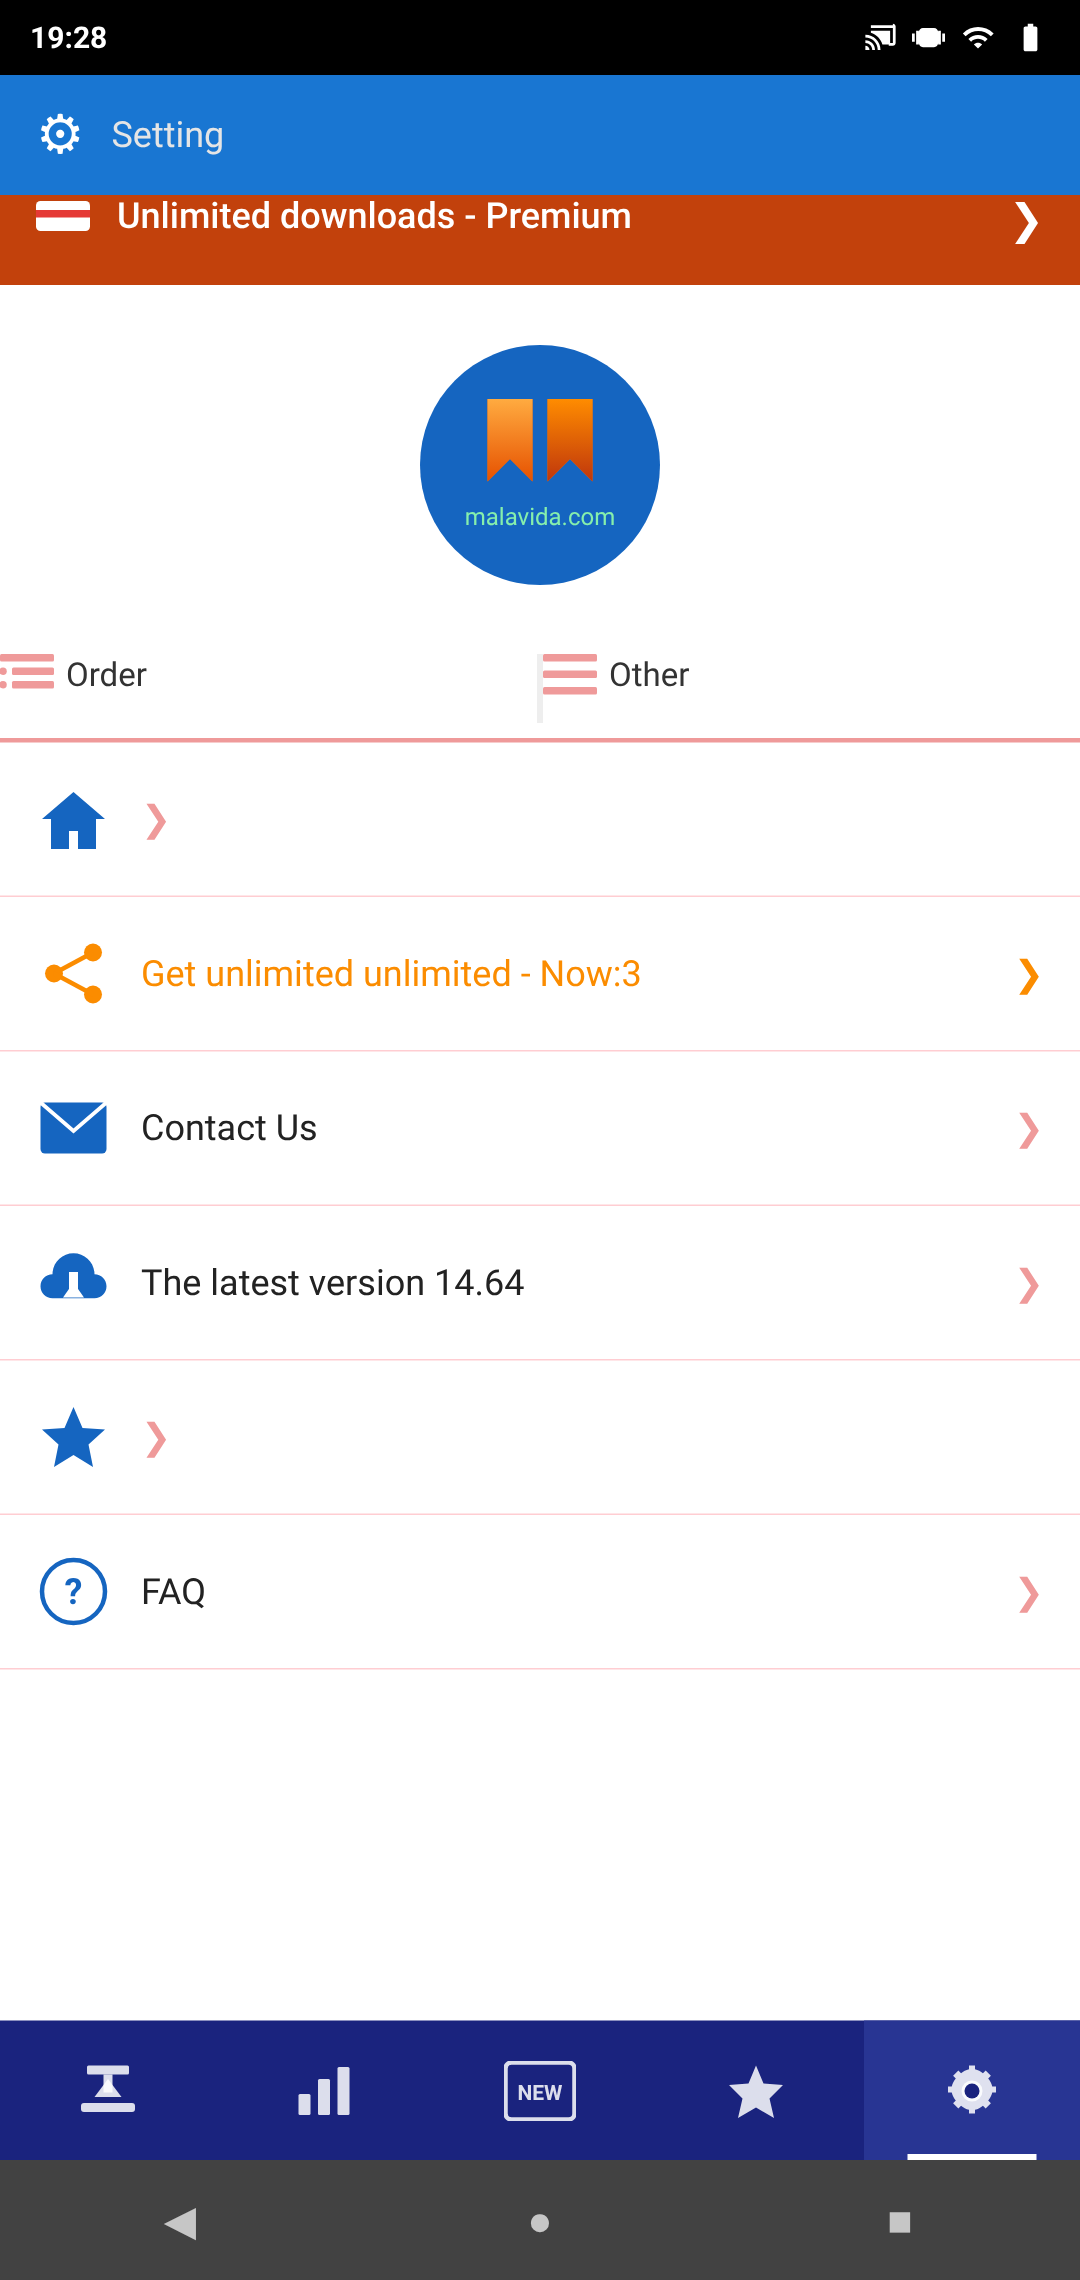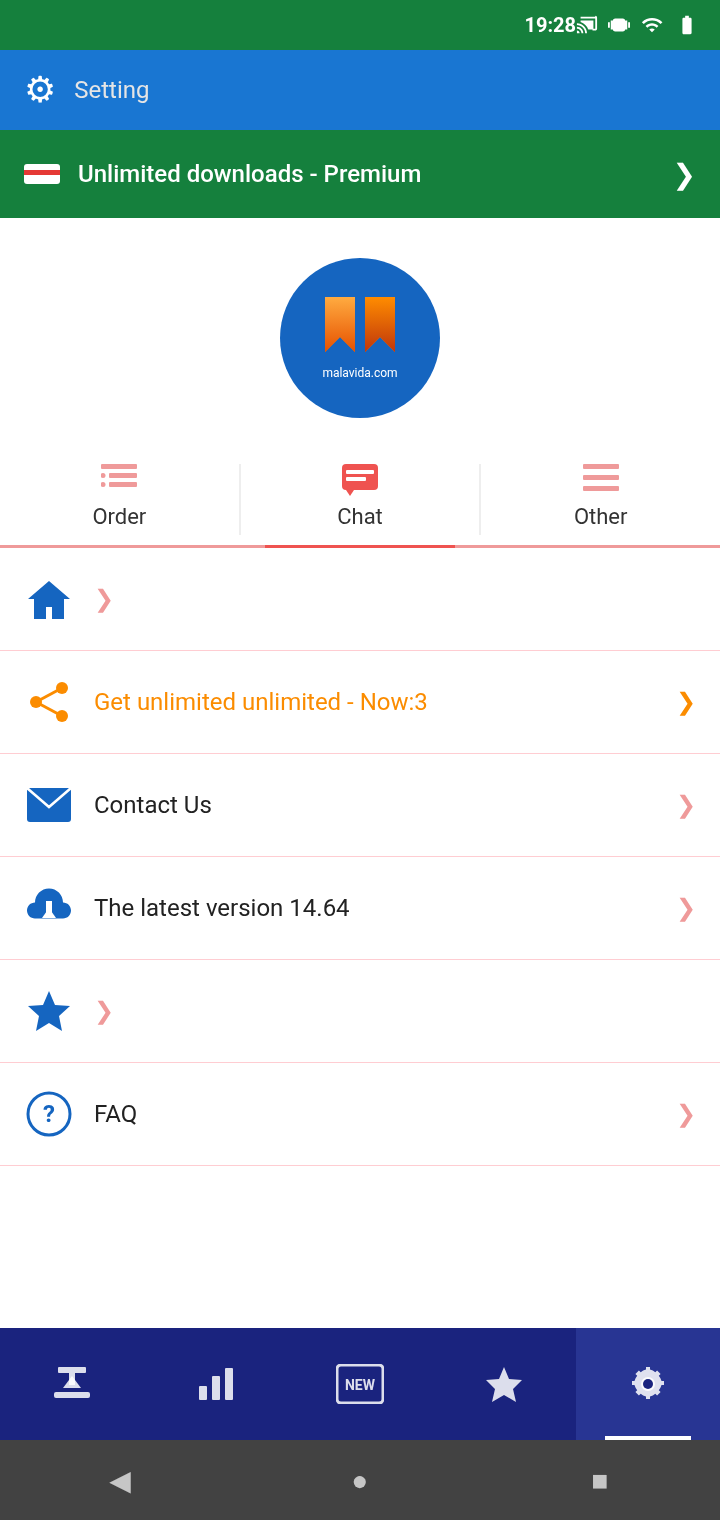--- a/index.html
+++ b/index.html
@@ -8,25 +8,25 @@
       width: 720px;
       min-height: 1520px;
       font-family: 'Roboto', Arial, sans-serif;
       background: #fff;
       display: flex;
       flex-direction: column;
     }
 
     
     .status-bar {
-      background: #15803d;
+      background: #000000;
       height: 50px;
       display: flex;
       align-items: center;
-      justify-content: flex-end;
+      justify-content: space-between;
       padding: 0 20px;
       color: white;
       font-size: 20px;
       font-weight: bold;
     }
     .status-right {
       display: flex;
       align-items: center;
       gap: 10px;
     }
@@ -48,24 +48,24 @@
       font-size: 36px;
     }
     .header-title {
       color: #e5e5e5;
       font-size: 24px;
       font-weight: 400;
     }
 
     
     .premium-banner {
-      background: #15803d;
-      height: 88px;
-      display: flex;
-      align-items: center;
+      background: #c2410c;
+      height: 60px;
+      display: flex;
+      align-items: flex-start;
       padding: 0 24px;
       justify-content: space-between;
       cursor: pointer;
     }
     .premium-left {
       display: flex;
       align-items: center;
       gap: 18px;
     }
     .premium-icon {
@@ -99,43 +99,41 @@
       align-items: center;
       justify-content: center;
       position: relative;
       overflow: hidden;
     }
     .logo-m {
       width: 80px;
       height: 65px;
     }
     .logo-domain {
-      color: #ffffff;
-      font-size: 12px;
+      color: #86efac;
+      font-size: 16px;
       margin-top: 4px;
     }
 
     
     .tabs-section {
       display: flex;
       align-items: stretch;
       padding: 16px 0 0 0;
       border-bottom: 3px solid #EF9A9A;
       position: relative;
     }
     .tab-item {
       flex: 1;
       display: flex;
-      flex-direction: column;
       align-items: center;
       gap: 8px;
-      padding: 10px 0 16px 0;
+      padding: 10px 0 28px 0;
       cursor: pointer;
       position: relative;
-      justify-content: space-between;
     }
     .tab-divider {
       width: 2px;
       background: #eee;
       margin: 10px 0;
     }
     .tab-icon {
       font-size: 28px;
       color: #EF9A9A;
     }
@@ -187,21 +185,21 @@
       color: #FB8C00;
     }
     .menu-item-chevron {
       color: #EF9A9A;
       font-size: 24px;
     }
 
     
     .bottom-nav {
       background: #1A237E;
-      height: 112px;
+      height: 93px;
       display: flex;
       align-items: center;
       justify-content: flex-start;
       margin-top: auto;
     }
     .nav-item {
       flex: 1;
       display: flex;
       flex-direction: column;
       align-items: center;
@@ -333,31 +331,20 @@
         <rect x="8" y="9" width="28" height="5" rx="1"></rect>
         <rect x="8" y="18" width="28" height="5" rx="1"></rect>
         <circle cx="2" cy="11.5" r="2.5"></circle>
         <circle cx="2" cy="20.5" r="2.5"></circle>
       </svg>
     </span>
     <span class="tab-label">Order</span>
   </div>
   <div class="tab-divider"></div>
 
-  <div class="tab-item active">
-    <span class="tab-icon active">
-      <svg width="36" height="32" viewBox="0 0 36 32" fill="#EF5350">
-        <rect x="0" y="0" width="36" height="26" rx="4"></rect>
-        <rect x="4" y="6" width="28" height="4" rx="1" fill="white"></rect>
-        <rect x="4" y="13" width="20" height="4" rx="1" fill="white"></rect>
-        <polygon points="4,26 12,26 8,32" fill="#EF5350"></polygon>
-      </svg>
-    </span>
-    <span class="tab-label">Chat</span>
-  </div>
   <div class="tab-divider"></div>
 
   <div class="tab-item">
     <span class="tab-icon">
       <svg width="36" height="28" viewBox="0 0 36 28" fill="#EF9A9A">
         <rect x="0" y="0" width="36" height="5" rx="1"></rect>
         <rect x="0" y="11" width="36" height="5" rx="1"></rect>
         <rect x="0" y="22" width="36" height="5" rx="1"></rect>
       </svg>
     </span>

